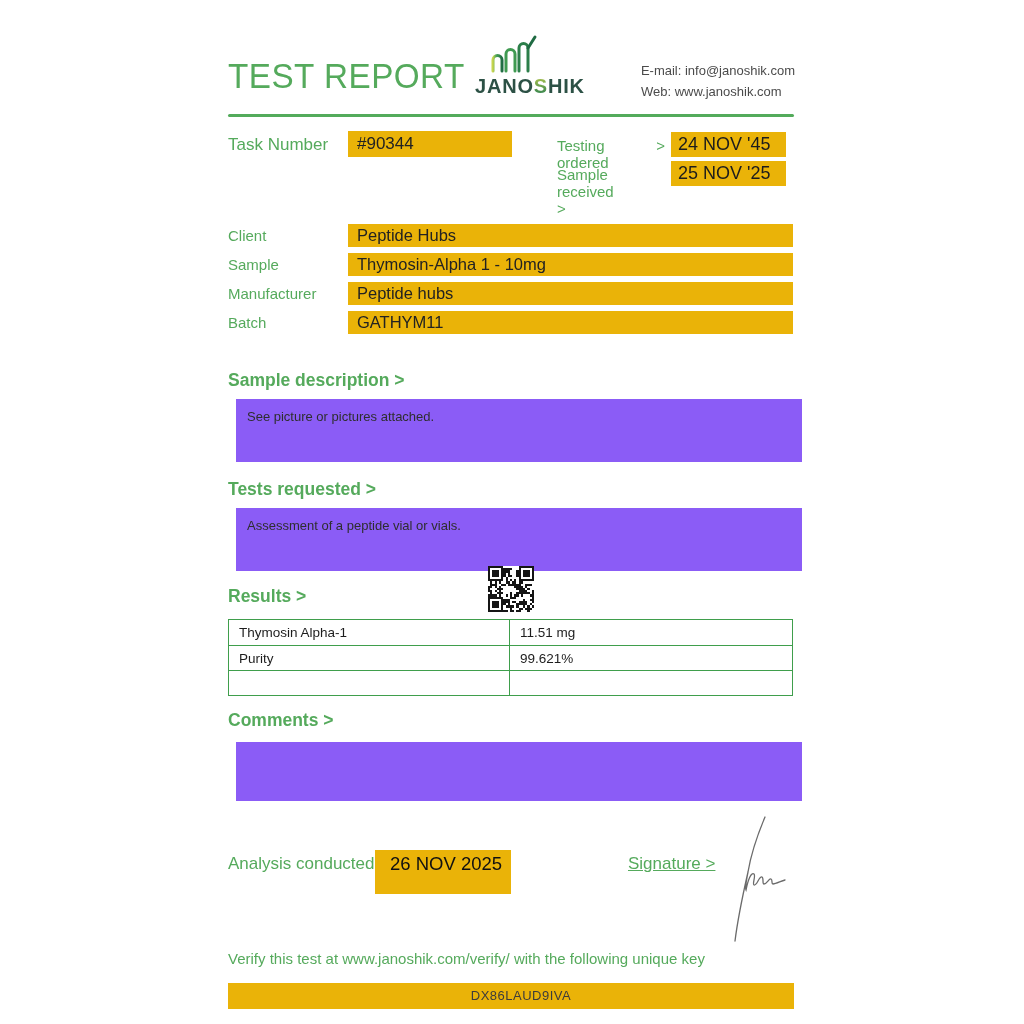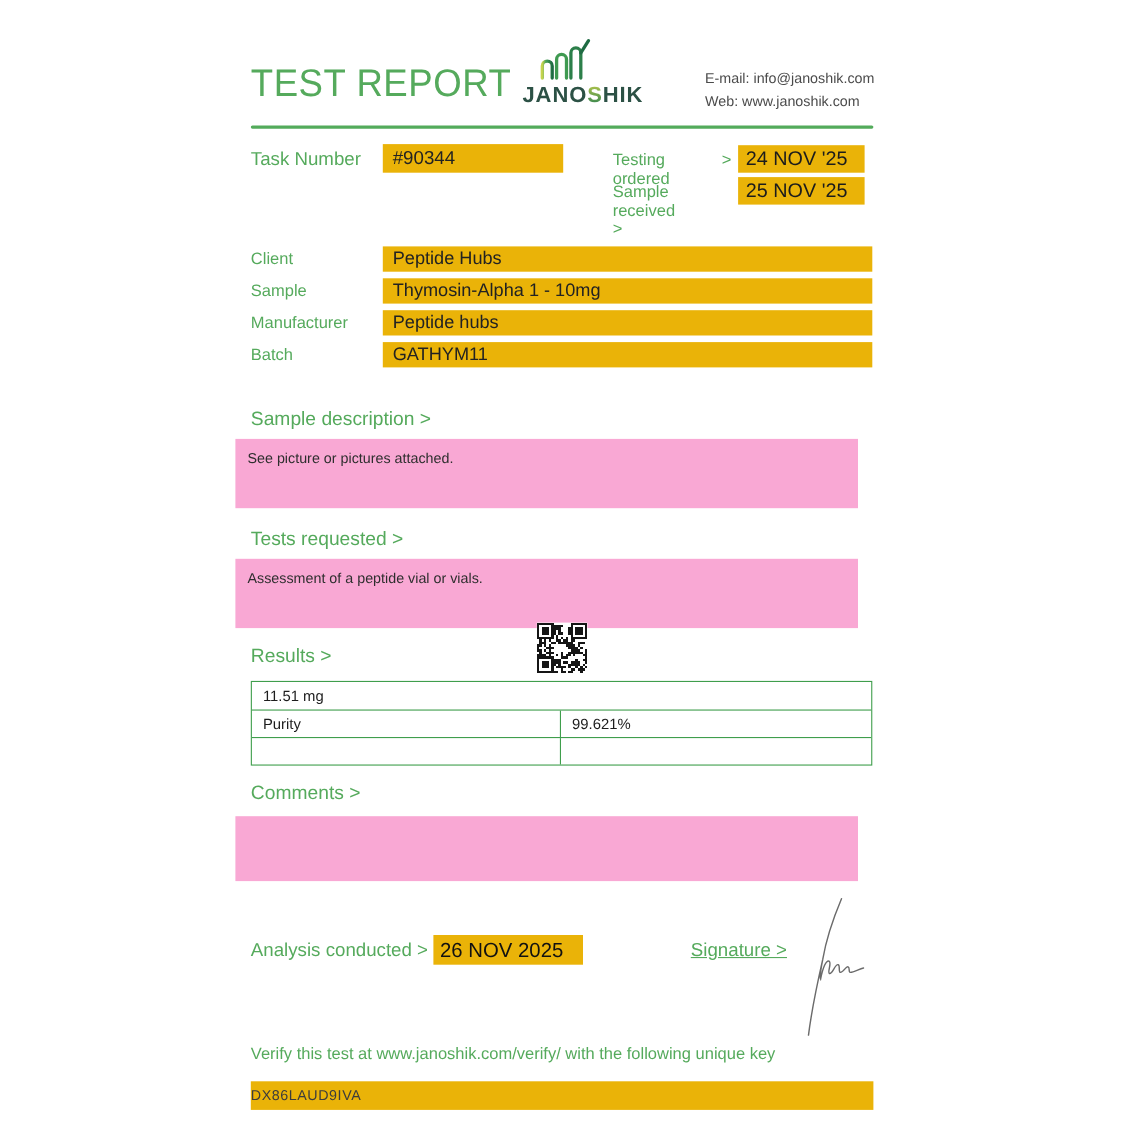--- a/index.html
+++ b/index.html
@@ -34,46 +34,46 @@
               padding-left:7px; color:#1c1c1c; }
   .ordered-box { left:671px; top:132px; }
   .received-box { left:671px; top:161px; }
 
   
   .info-label { position:absolute; left:228px; font-size:15px; }
   .info-box { position:absolute; left:348px; width:445px; height:23px;
               font-size:16.5px; line-height:23px; padding-left:9px; }
 
   
-  .sec-heading { position:absolute; left:228px; font-size:17.5px; }
-  .sec-box { position:absolute; left:214px; width:566px; background:#f9a8d4;
+  .sec-heading { position:absolute; left:228px; font-size:17.5px;font-weight:bold; }
+  .sec-box { position:absolute; left:236px; width:566px; background:#8b5cf6;
              padding:10px 11px; font-size:13px; color:#2e2e2e; }
 
   
   .qr { position:absolute; left:488px; top:566px; width:46px; height:46px; background:#fff; }
 
   
   .rtable { position:absolute; left:228px; top:619px; width:565px; border:1px solid #3f9e4c; }
   .rrow { display:flex; height:25px; }
   .rrow + .rrow { border-top:1px solid #3f9e4c; }
   .rcell { font-size:13.5px; line-height:25px; padding-left:10px; color:#1d1d1d; overflow:hidden; }
   .rcell.name { width:281px; border-right:1px solid #3f9e4c; }
   .rcell.value { flex:1; }
 
   
   .analysis-label { position:absolute; left:228px; top:854px; font-size:17px; }
-  .analysis-box { position:absolute; left:394px; top:850px; width:136px; height:27px;
-                  font-size:18.5px; line-height:27px; padding-left:6px; color:#111; }
+  .analysis-box { position:absolute; left:375px; top:850px; width:136px; height:44px;
+                  font-size:18.5px; line-height:27px; padding-left:6px; color:#111;text-align:center; }
   .signature-label { position:absolute; left:628px; top:854px; font-size:17px;text-decoration:underline; }
   .signature { position:absolute; left:720px; top:814px; }
   .verify { position:absolute; left:228px; top:950px; width:566px; font-size:15px;
             color:#55aa5c; white-space:nowrap; }
   .key-box { position:absolute; left:228px; top:983px; width:566px; height:26px;
-             text-align:left; font-size:13px; line-height:26px; color:#3c3c3c;
-             letter-spacing:.5px; }
+             text-align:center; font-size:13px; line-height:26px; color:#3c3c3c;
+             letter-spacing:.5px;padding-left:20px; }
 </style>
 </head>
 <body>
 
 <div class="page">
 
   <div class="title green-label">TEST REPORT</div>
 
   <div class="logo">
     <span>
@@ -101,21 +101,21 @@
 
   <div class="divider"></div>
 
   <div class="task-label green-label">Task Number</div>
   <div class="task-box field-box">#90344</div>
 
   <div class="arrow-row ordered-label green-label">
     <span>Testing ordered</span>
     <span>&gt;</span>
   </div>
-  <div class="date-box field-box ordered-box">24 NOV '25</div>
+  <div class="date-box field-box ordered-box">24 NOV '45</div>
 
   <div class="arrow-row received-label green-label">
     <span>Sample received</span>
     <span>&gt;</span>
   </div>
   <div class="date-box field-box received-box">25 NOV '25</div>
 
   <div class="info-label green-label" style="top:227px">Client</div>
   <div class="info-box field-box" style="top:224px">Peptide Hubs</div>
 
@@ -377,20 +377,21 @@
         <rect x="10" y="20" width="1" height="1"></rect>
         <rect x="11" y="20" width="1" height="1"></rect>
         <rect x="13" y="20" width="1" height="1"></rect>
         <rect x="14" y="20" width="1" height="1"></rect>
         <rect x="18" y="20" width="1" height="1"></rect>
       </svg>
   </div>
 
   <div class="rtable">
     <div class="rrow">
+      <div class="rcell name">Thymosin Alpha-1</div>
       <div class="rcell value">11.51 mg</div>
     </div>
     <div class="rrow">
       <div class="rcell name">Purity</div>
       <div class="rcell value">99.621%</div>
     </div>
     <div class="rrow">
       <div class="rcell name"></div>
       <div class="rcell value"></div>
     </div>

